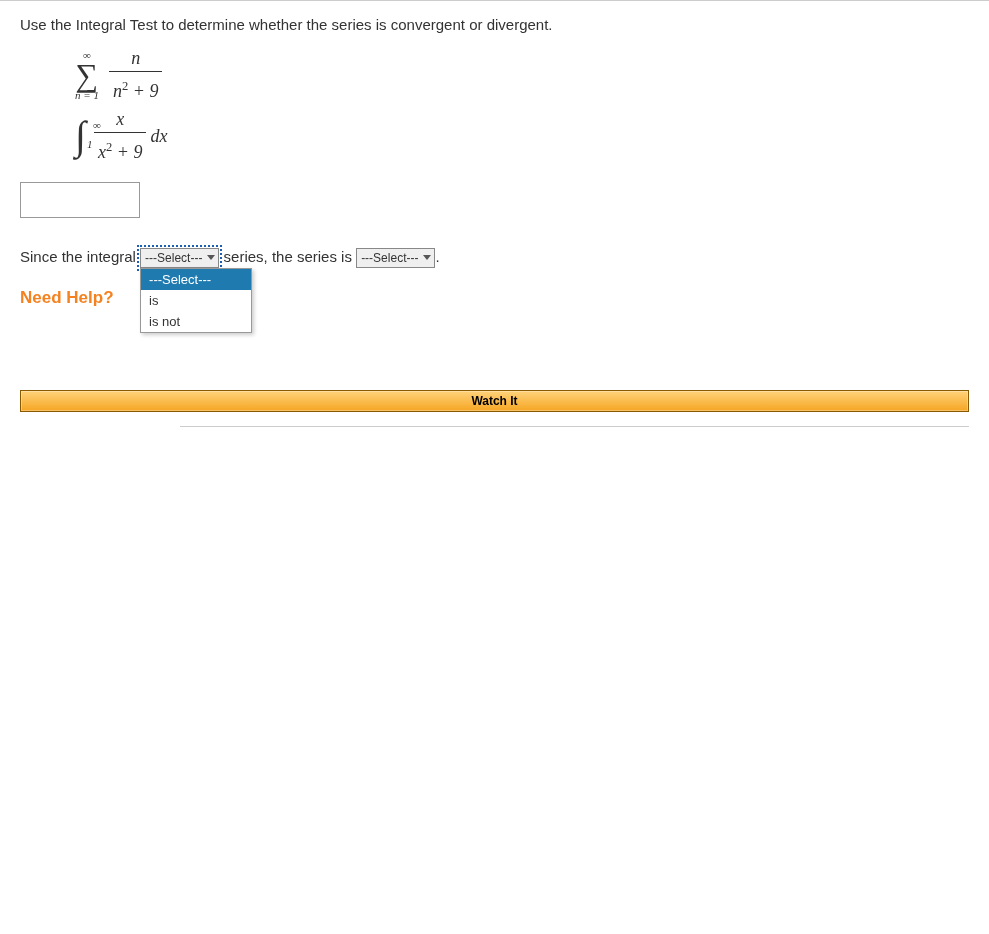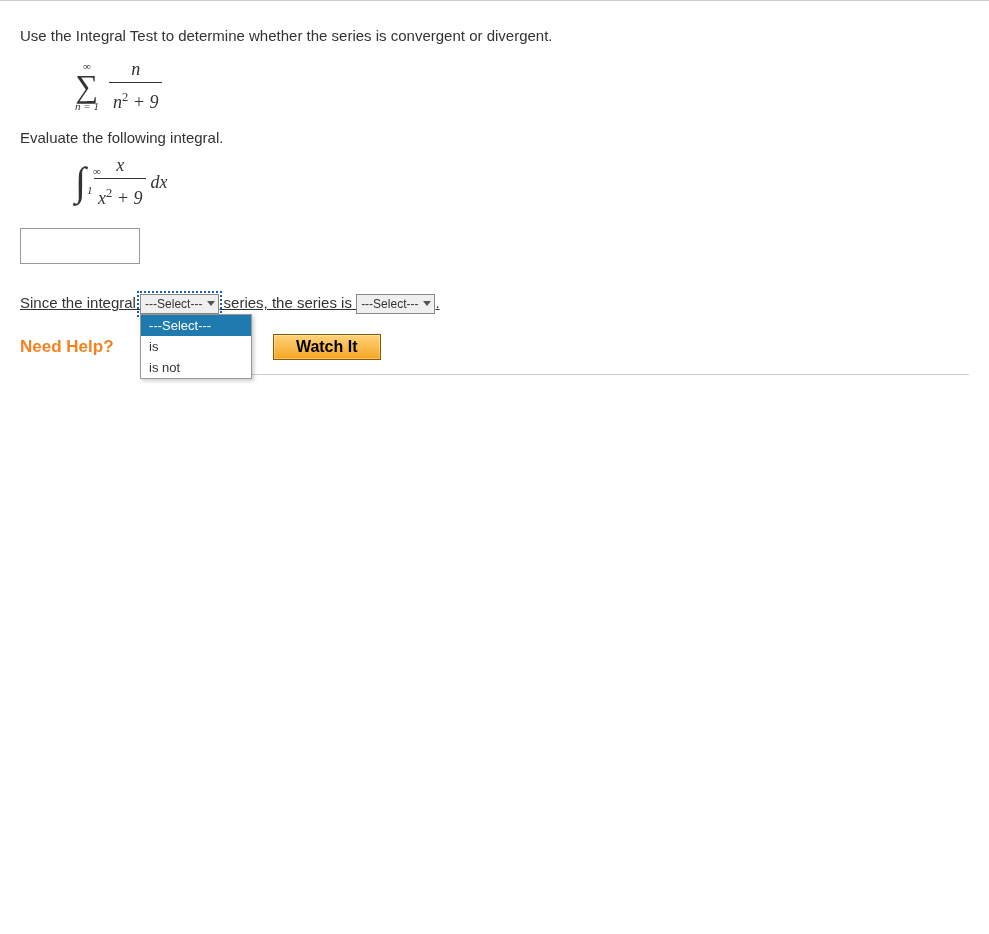--- a/index.html
+++ b/index.html
@@ -10,21 +10,21 @@
     font-size: 15px;
     color: #333;
     width: 989px;
     background: #fff;
   }
   .question-box {
     border-top: 1px solid #ccc;
     padding: 10px 20px 20px 20px;
   }
   .prompt-text {
-    margin: 16px 0 10px 0;
+    margin: 5px 0 10px 0;
   }
   .math-block {
     margin: 8px 0 8px 55px;
     font-family: 'Times New Roman', Times, serif;
     font-style: italic;
     font-size: 18px;
   }
   .sigma-row {
     display: inline-flex;
     align-items: center;
@@ -96,21 +96,20 @@
   }
   .answer-input {
     width: 120px;
     height: 36px;
     border: 1px solid #999;
     margin: 12px 0 20px 0;
   }
   .sentence-row {
     margin: 10px 0 14px 0;
     position: relative;
-    text-decoration: underline;
   }
   .sel-wrap {
     display: inline-block;
     position: relative;
     vertical-align: middle;
   }
   .sel-box {
     border: 1px solid #888;
     font-family: Arial, sans-serif;
     font-size: 12px;
@@ -150,33 +149,33 @@
   .dropdown-list .opt {
     padding: 3px 8px;
   }
   .dropdown-list .opt.selected {
     background: #1f7ab0;
     color: #fff;
   }
   .help-row {
     margin-top: 20px;
     display: flex;
-    align-items: center;
     gap: 30px;
+    flex-direction: column;
   }
   .need-help {
     color: #f58220;
     font-weight: bold;
     font-size: 17px;
   }
   .help-btn {
     background: linear-gradient(#ffd27a, #f5a623);
     border: 1px solid #8a5a00;
     font-family: Arial, sans-serif;
-    font-size: 16px;
+    font-size: 12px;
     font-weight: bold;
     color: #000;
     padding: 3px 22px;
     box-shadow: inset 0 0 0 1px rgba(255,255,255,0.3);
   }
   .hr-bottom {
     margin-top: 14px;
     border: none;
     border-top: 1px solid #ccc;
     margin-left: 160px;
@@ -196,21 +195,20 @@
         <span class="sigma-sym">∑</span>
         <span class="sigma-bot">n = 1</span>
       </span>
       <span class="frac">
         <span class="num">n</span>
         <span class="den"><span>n</span><span class="sup">2</span><span> + 9</span></span>
       </span>
     </span>
   </div>
 
-  <p class="prompt-text">Evaluate the following integral.</p>
 
   <div class="math-block">
     <span class="sigma-row">
       <span class="integral-stack">
         <span class="int-top">∞</span>
         <span class="int-sym">∫</span>
         <span class="int-bot">1</span>
       </span>
       <span class="frac">
         <span class="num">x</span>

